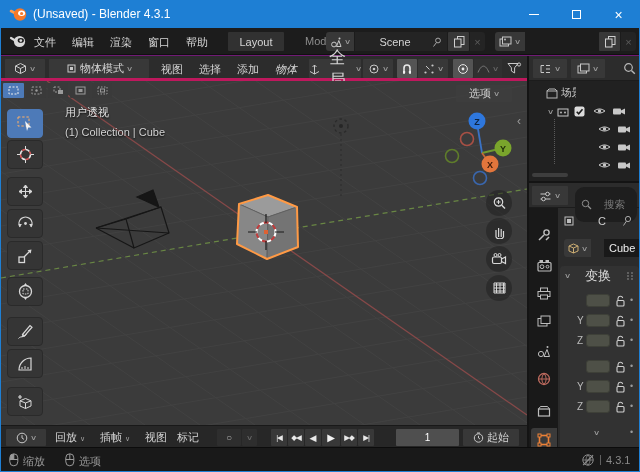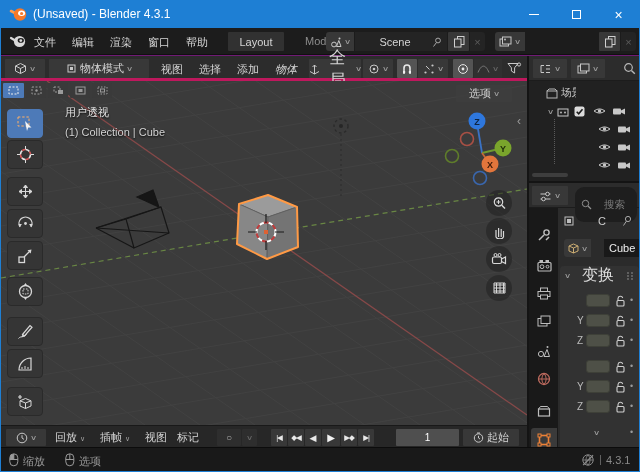--- a/index.html
+++ b/index.html
@@ -657,21 +657,21 @@
         </svg>
       <span class="chev">∨</span>
     </div>
     <div class="ab row" style="left:63px;top:56px;width:45px;height:18px;background:#191919;border-radius:0 3px 3px 0;padding:0 5px;margin-left:12px;">
       <span style="font-size:11px;color:#ececec;">Cube</span>
     </div>
 
     <div class="ab" style="left:31px;top:83px;width:79px;height:183px;background:#323232;border-radius:4px 4px 0 0;">
       <div class="row" style="height:19px;padding:0 5px;gap:4px;">
         <span class="chev">∨</span>
-        <span style="font-size:16px;color:#dedede;flex:1;">变换</span>
+        <span style="font-size:13px;color:#dedede;flex:1;">变换</span>
         <svg width="8" height="10">
             <g fill="#757575">
               <circle cx="2" cy="2" r="0.9"></circle>
               <circle cx="6" cy="2" r="0.9"></circle>
               <circle cx="2" cy="5" r="0.9"></circle>
               <circle cx="6" cy="5" r="0.9"></circle>
               <circle cx="2" cy="8" r="0.9"></circle>
               <circle cx="6" cy="8" r="0.9"></circle>
             </g>
           </svg>

